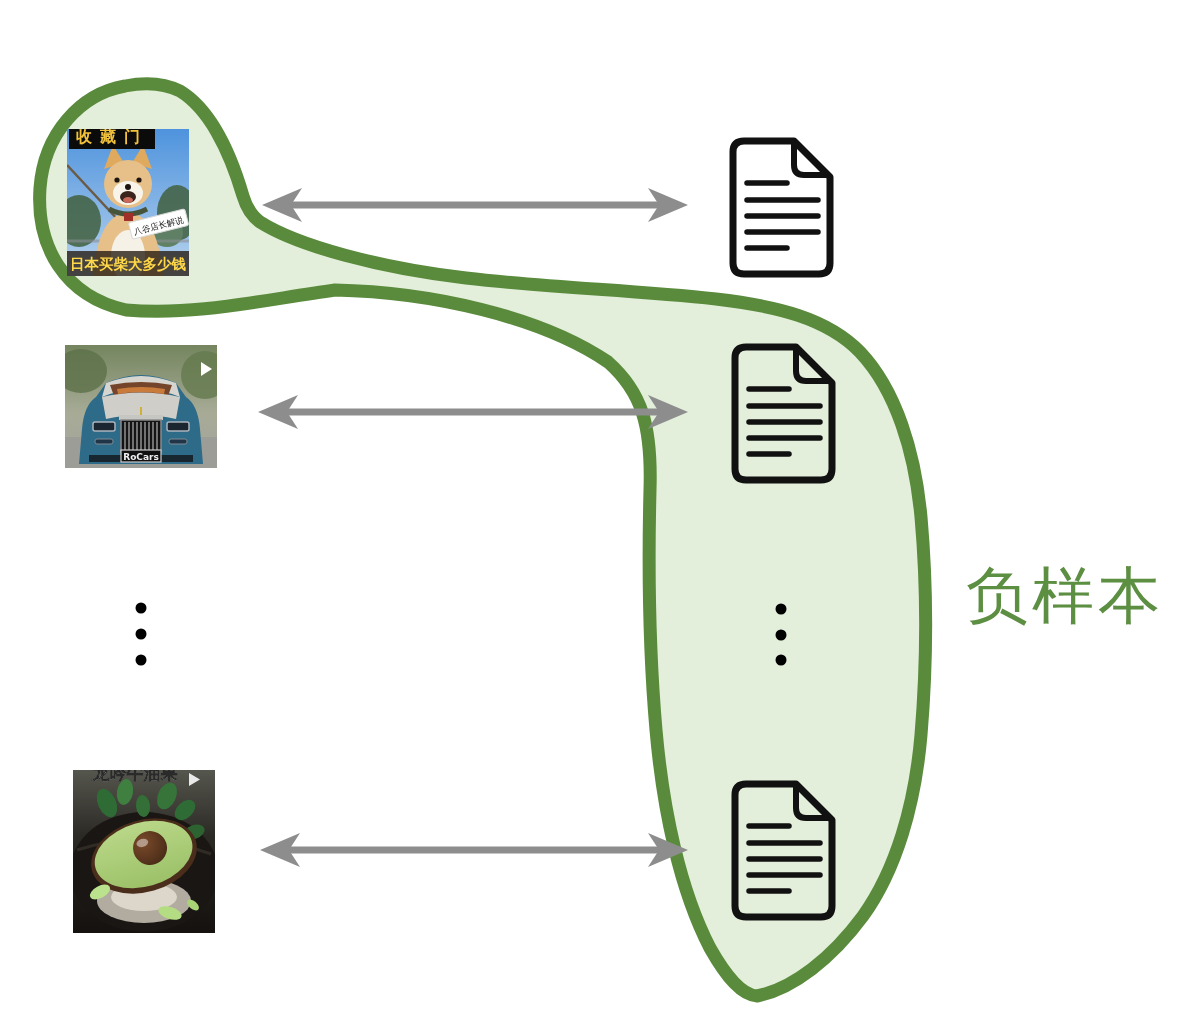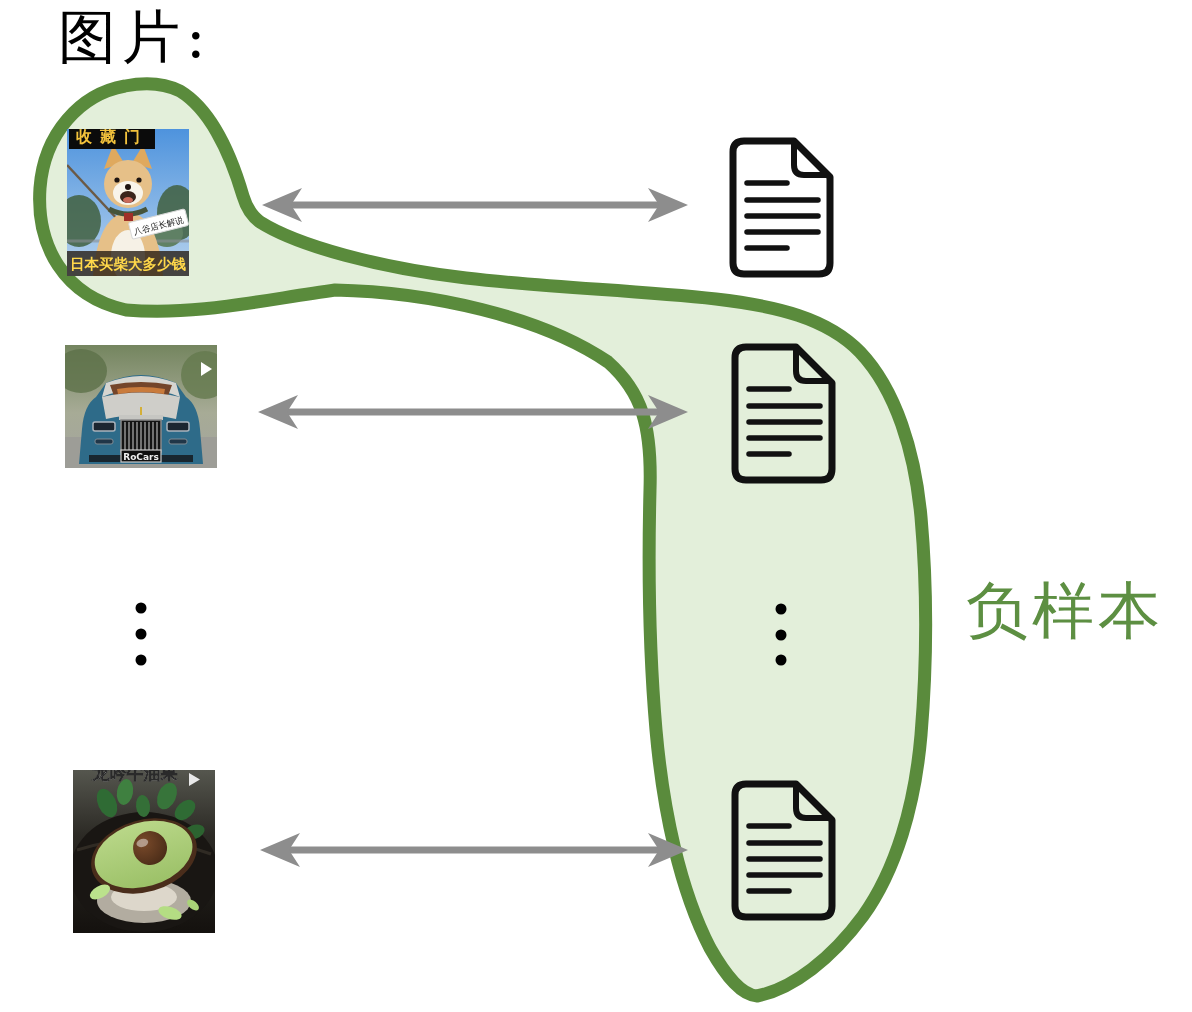--- a/index.html
+++ b/index.html
@@ -28,23 +28,22 @@
     white-space:nowrap;
     line-height:1;
   }
   svg text{font-family:"DejaVu Sans","Liberation Sans",sans-serif;}
 </style>
 </head>
 <body>
 
 <div id="canvas">
 
-  <div class="abs col-title" style="left:58px;top:8px;">图片:</div>
-
-  <div class="abs region-label" style="left:966px;top:580px;">负样本</div>
+
+  <div class="abs region-label" style="left:966px;top:565px;">负样本</div>
 
   <svg class="abs" style="left:0;top:0;" width="1192" height="1012" viewBox="0 0 1192 1012">
     <defs>
       <g id="doc">
         <path d="M14,4 H64 L100,40 V126 Q100,137 89,137 H14 Q3,137 3,126 V15 Q3,4 14,4 Z" fill="none" stroke="#111" stroke-width="7" stroke-linejoin="round"></path>
         <path d="M64,6 V28 Q64,38 74,38 H97" fill="none" stroke="#111" stroke-width="6" stroke-linejoin="round"></path>
         <g stroke="#111" stroke-width="5.5" stroke-linecap="round">
           <line x1="17" y1="46" x2="57" y2="46"></line>
           <line x1="17" y1="63" x2="88" y2="63"></line>
           <line x1="17" y1="79" x2="88" y2="79"></line>

